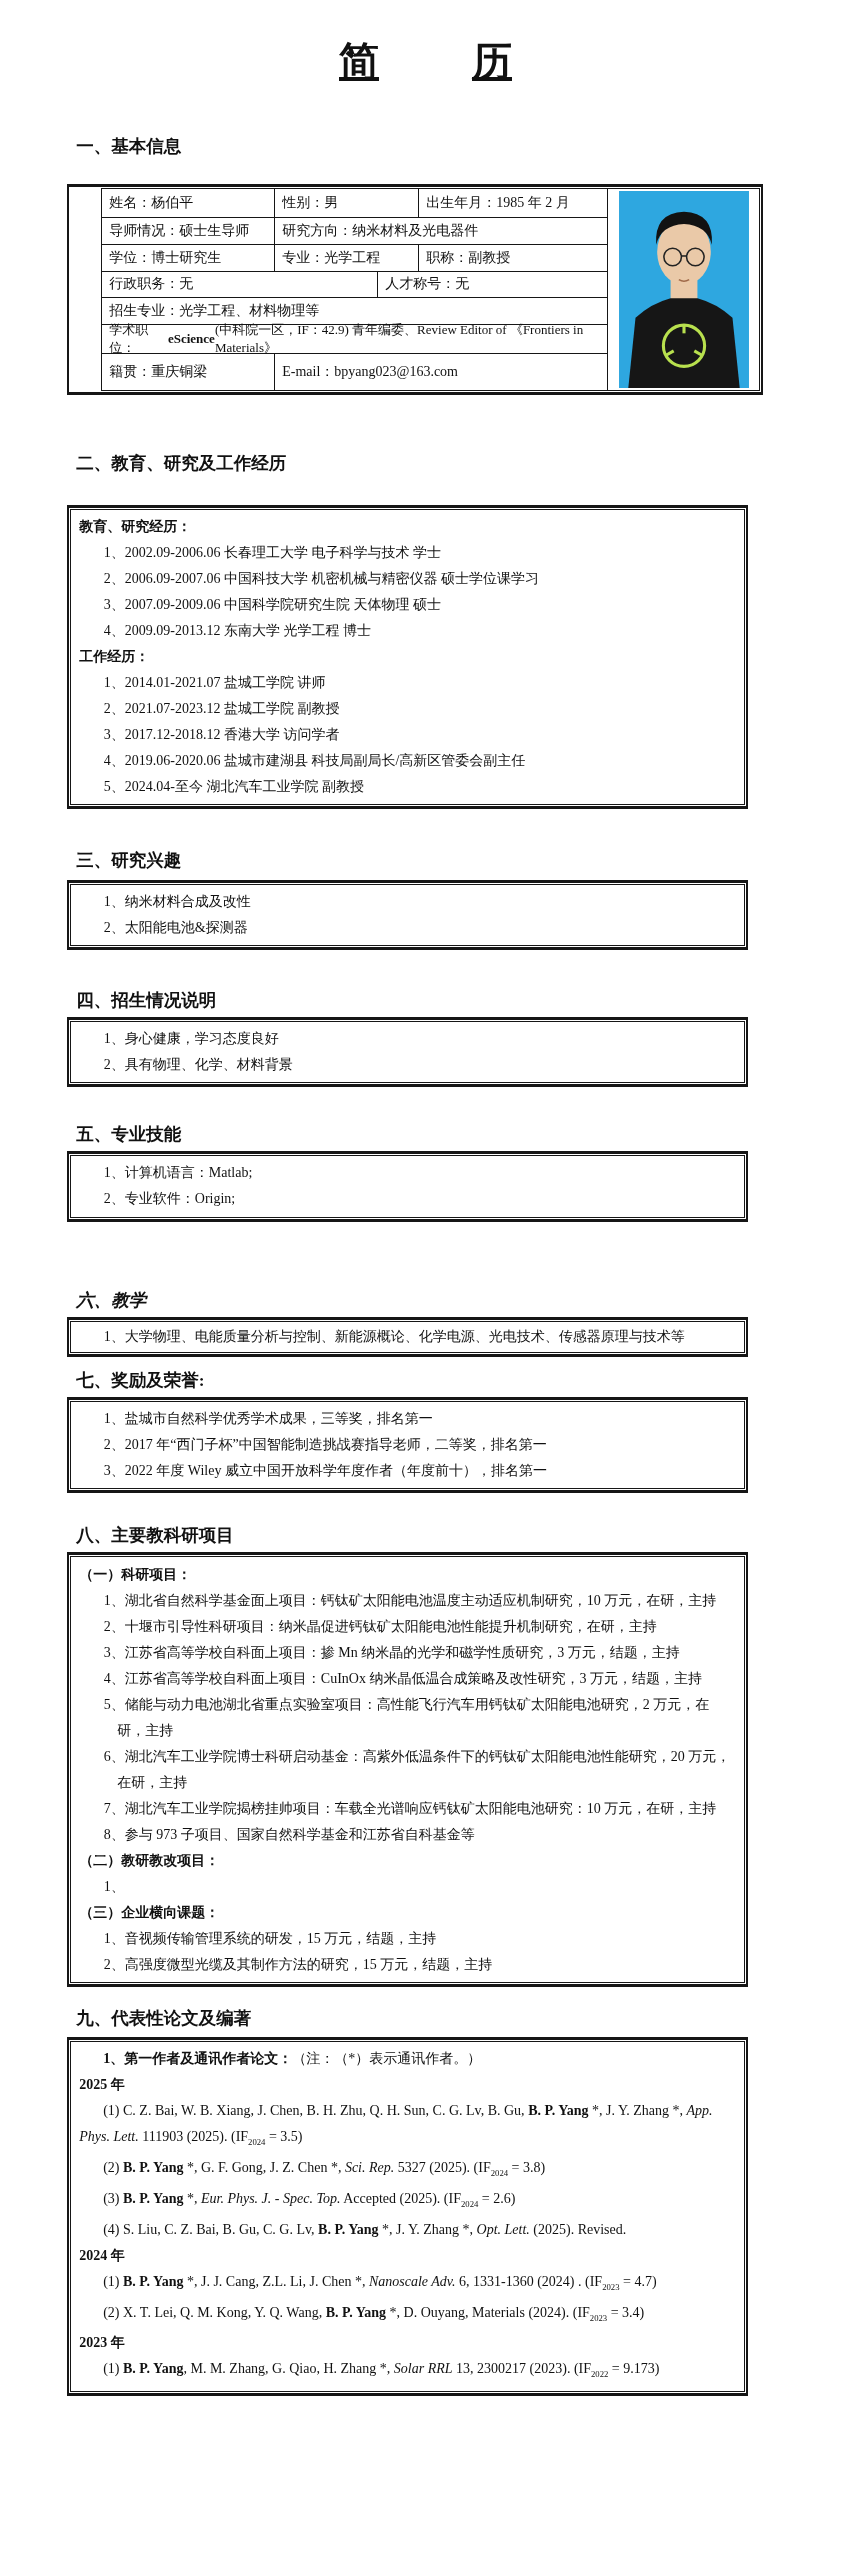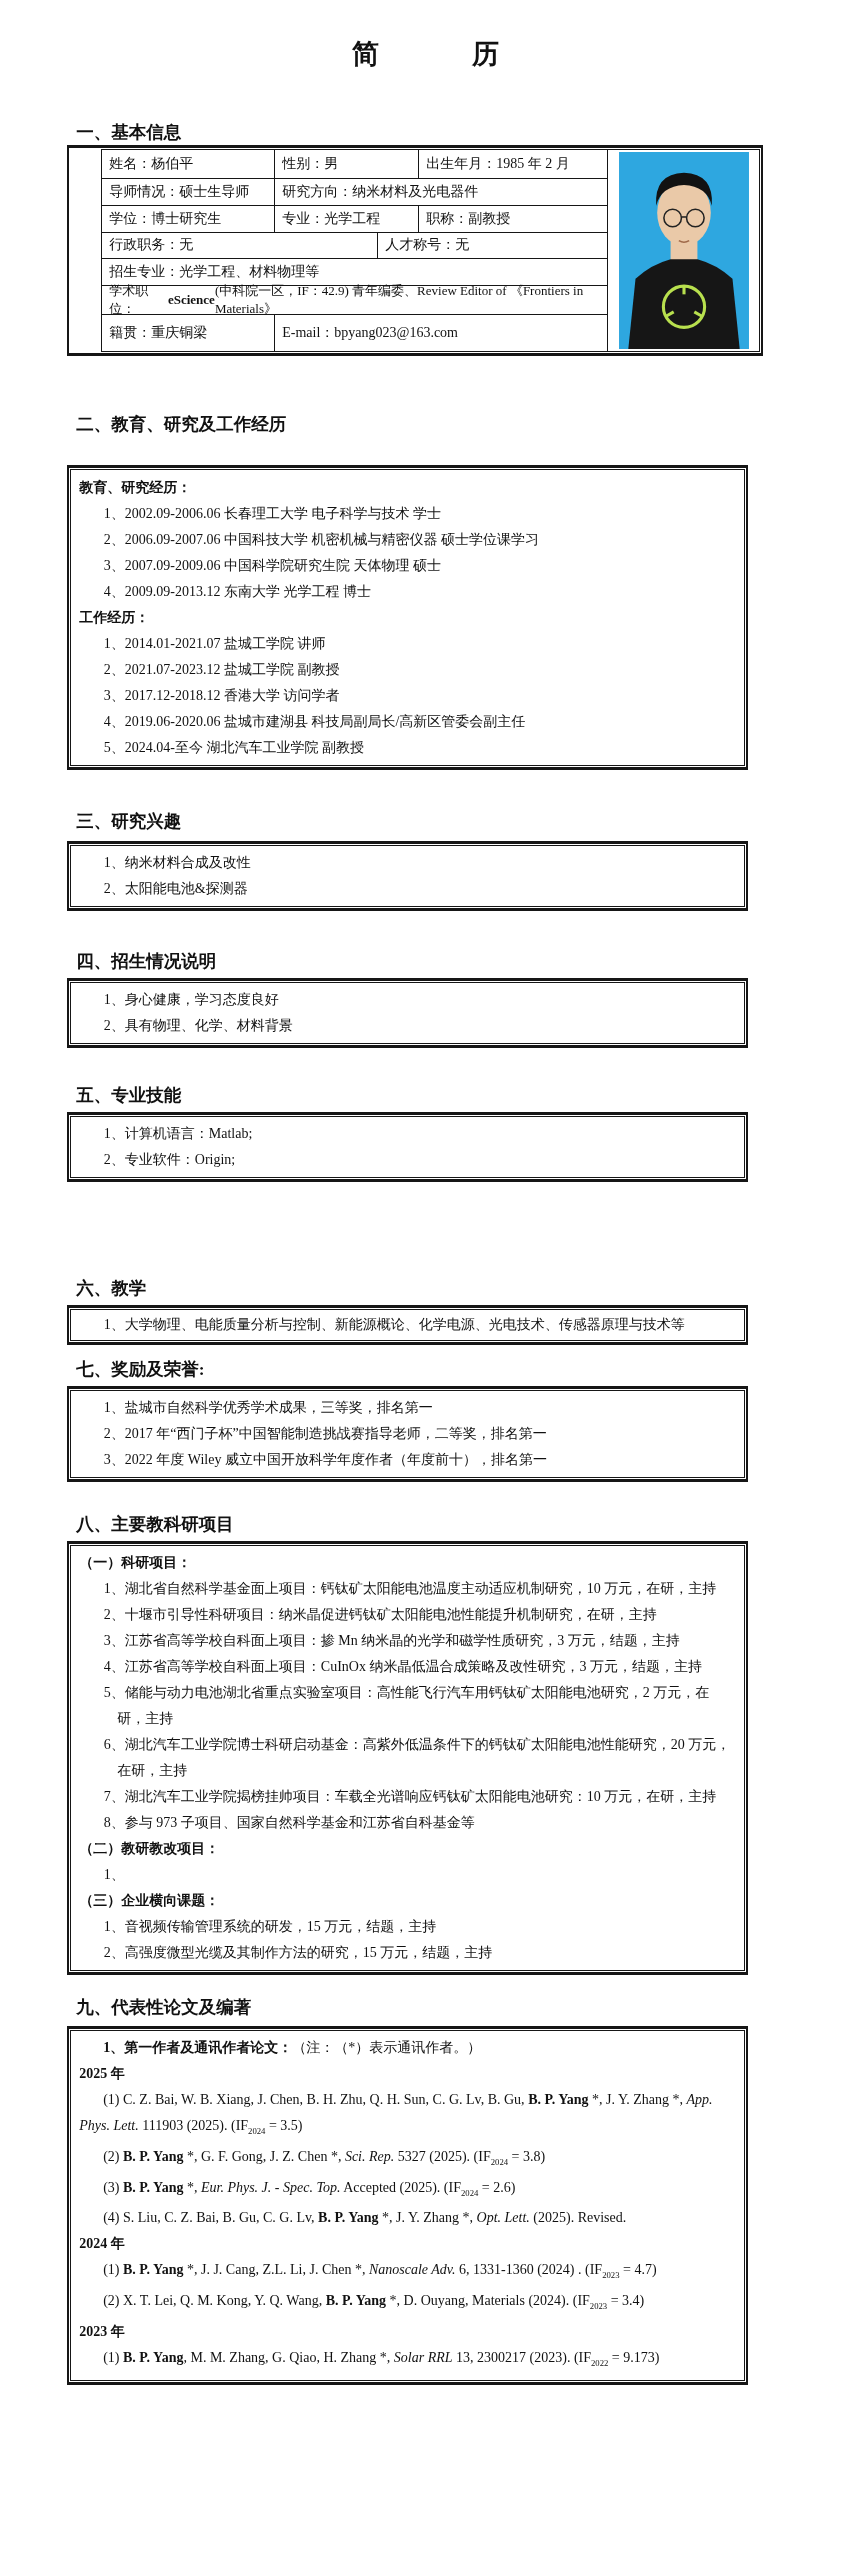--- a/index.html
+++ b/index.html
@@ -2,21 +2,21 @@
 <html style="font-size:8.2px"><head>
 <meta charset="utf-8">
 <style>
   html,body{margin:0;padding:0;}
   body{
     width:851px;height:3348px;background:#ffffff;color:#111;
     font-family:"Liberation Serif","DejaVu Serif",serif;
     overflow:hidden;
   }
   .content{margin:0 67px;width:717px;}
-  .doc-title{padding-top:40px;text-align:center;font-size:27px;font-weight:700;line-height:1.1;}
+  .doc-title{padding-top:40px;text-align:center;font-size:40px;font-weight:700;line-height:1.1;text-decoration:underline;}
   .doc-title .t1{margin-right:93px;}
   .sec-h{font-size:17.5px;font-weight:700;margin:0;padding-left:9.3px;line-height:1.25;}
   
   .box{border:3.1px solid #161616;border-left-width:2.1px;border-right-width:2.1px;padding:1px;width:681px;box-sizing:border-box;background:#fff;}
   .box-in{border:1px solid #161616;padding:4.1px 8.2px;}
   .bc{font-size:14px;line-height:26px;}
   .lead{font-weight:700;}
   .item{padding-left:38px;text-indent:-13.4px;}
   .paper{text-indent:24px;}
   .pub-year{font-weight:700;font-family:Liberation Serif, serif;}
@@ -32,30 +32,30 @@
   .icell{display:flex;align-items:center;padding-left:7.2px;box-sizing:border-box;font-size:14px;border-right:1px solid #161616;}
   .icell:last-child{border-right:none;flex:1;}
   .w335{width:173px;flex:none;}
   .w280{width:144px;flex:none;}
   .w535{width:276px;flex:none;}
   .h57{height:29px;}.h52{height:27px;}.h50{height:26px;}.h70{height:36px;}
   .tight{font-size:13px;}
   .photo-cell{position:absolute;top:0;right:0;bottom:0;width:152px;border-left:1px solid #161616;display:flex;align-items:center;justify-content:center;box-sizing:border-box;}
   
   .mt-h-basic{margin-top:52px;}
-  .mt-info-tbl{margin-top:1px;padding-left:32px;}
+  .mt-info-tbl{margin-top:26px;padding-left:32px;}
   .mt-h-edu{margin-top:58px;}
   .mt-box-edu{margin-top:30px;}
   .mt-h-interests{margin-top:41px;}
   .mt-box-interests{margin-top:8px;}
   .mt-h-admission{margin-top:40px;}
   .mt-box-admission{margin-top:5.2px;}
   .mt-h-skills{margin-top:37px;}
   .mt-box-skills{margin-top:5.2px;}
-  .mt-h-teaching{margin-top:96px;}
+  .mt-h-teaching{margin-top:68px;font-style:italic;}
   .mt-box-teaching{margin-top:5.2px;}
   .mt-h-awards{margin-top:13.4px;}
   .mt-box-awards{margin-top:5.2px;}
   .mt-h-projects{margin-top:32px;}
   .mt-box-projects{margin-top:5.2px;}
   .mt-h-pubs{margin-top:21.6px;}
   .mt-box-pubs1{margin-top:7.2px;}
 </style>
 </head>
 <body>

